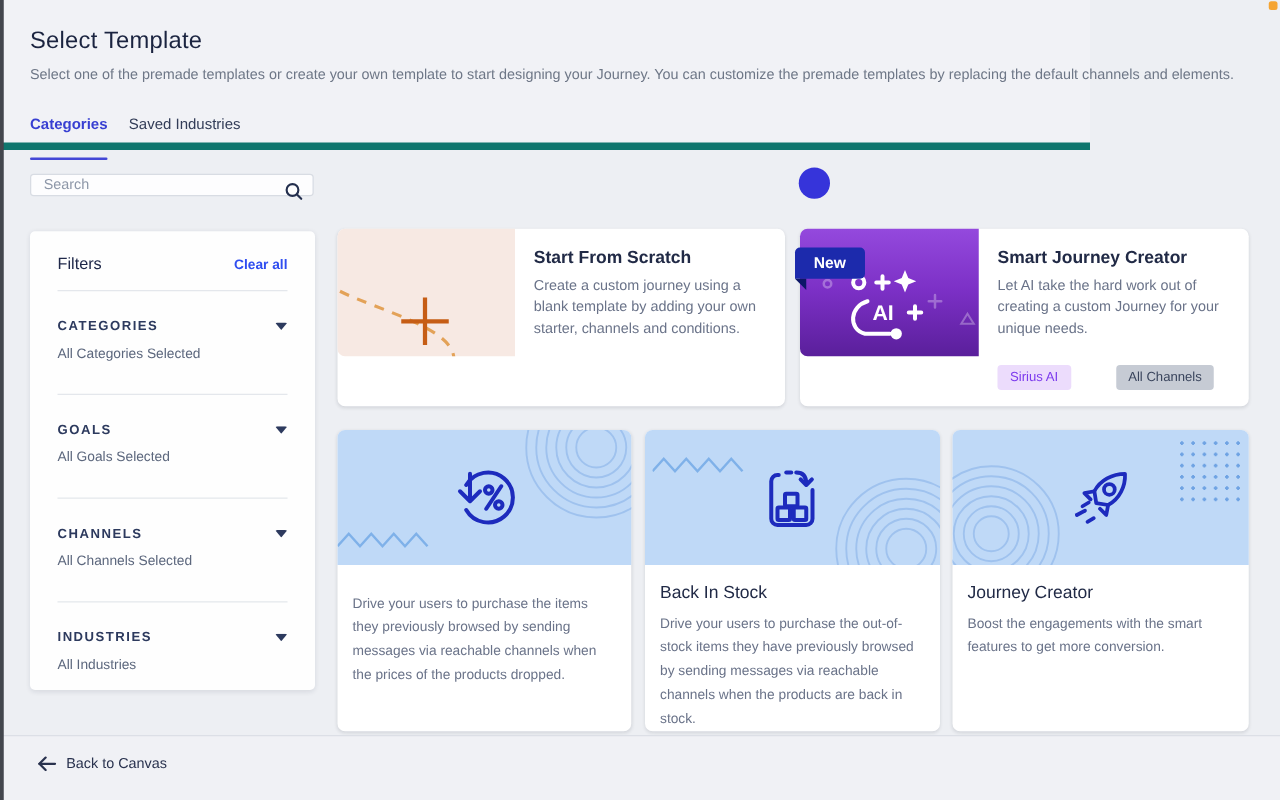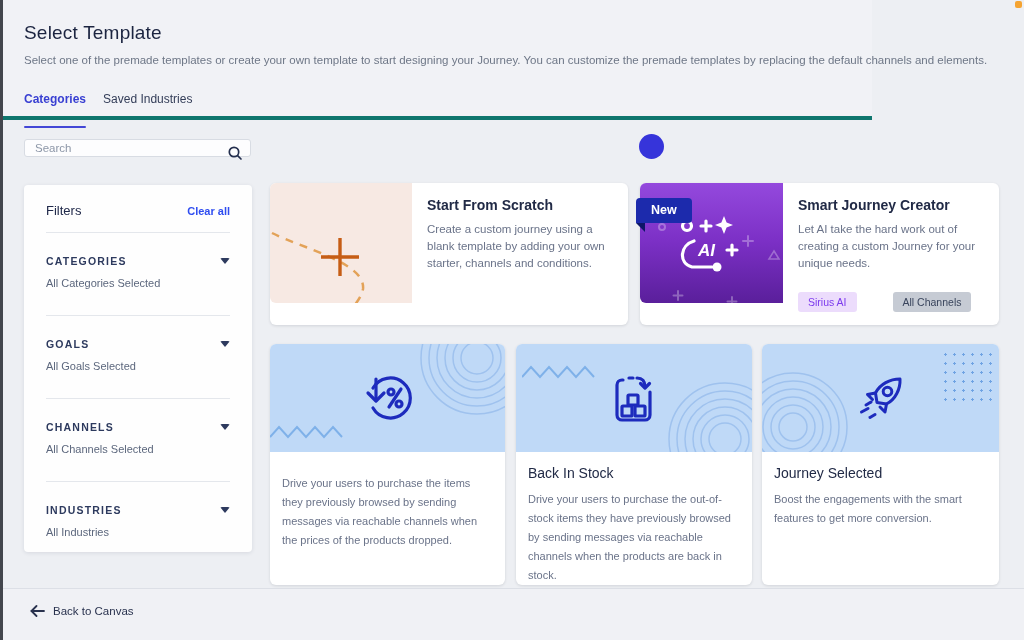--- a/index.html
+++ b/index.html
@@ -2,21 +2,21 @@
 <html><head>
 <meta charset="utf-8">
 <style>
   * { margin:0; padding:0; box-sizing:border-box; }
   html,body { width:1024px; height:640px; }
   body { font-family:"Liberation Sans", sans-serif; background:#edeff3; position:relative; overflow:hidden; color:#232c47; }
 
   .left-edge { position:absolute; left:0; top:0; width:3px; height:640px; background:#43464d; z-index:50; }
 
   
-  .header { position:absolute; left:0; top:0; width:872px; height:120px; background:#f1f2f6; border-bottom:4px solid #0f766e; }
+  .header { position:absolute; left:0; top:0; width:872px; height:120px; background:#f1f2f6; border-bottom:6px solid #0f766e; }
   .page-title { position:absolute; left:24px; top:22px; font-size:19px; font-weight:500; color:#1b2440; letter-spacing:.2px; }
   .page-desc { position:absolute; left:24px; top:54px; width:976px; font-size:11.5px; color:#6e7787; }
   .tabs { position:absolute; left:24px; top:92px; display:flex; gap:17px; }
   .tab { font-size:12px; color:#333d58; cursor:pointer; padding-bottom:8px; position:relative; }
   .tab.active { color:#383fd2; font-weight:bold; }
   .tab.active .tab-underline { position:absolute; left:0; right:0; bottom:-14px; height:2px; background:#4347d6; border-radius:1px; }
 
   
   .search-box { position:absolute; left:24px; top:139px; width:227px; height:18px; background:#fdfdfe; border:1px solid #d8dce3; border-radius:3px; }
   .search-box input { position:absolute; left:0; top:0; width:100%; height:100%; border:none; outline:none; background:transparent; padding:0 30px 0 10px; font-size:11.5px; color:#333d58; font-family:"Liberation Sans", sans-serif; }
@@ -31,21 +31,21 @@
   .f-divider { border:none; border-top:1px solid #e4e7ec; margin:14px 22px 0 22px; }
   .f-section { padding:22px 22px 0 22px; }
   .f-label-row { display:flex; justify-content:space-between; align-items:center; cursor:pointer; }
   .f-label { font-size:10.5px; font-weight:bold; letter-spacing:1.2px; color:#2d3a5e; }
   .chev { width:0; height:0; border-left:5px solid transparent; border-right:5px solid transparent; border-top:6px solid #2d3a5e; border-radius:2px; }
   .f-value { margin-top:10px; font-size:11px; color:#5c677d; }
 
   
   .card { position:absolute; background:#fff; border-radius:6px; box-shadow:0 1px 3px rgba(16,24,40,.12); cursor:pointer; }
   .card-top { top:183px; height:142px; display:flex; }
-  .card-img { flex:0 0 142px; height:120px; border-radius:6px 0 0 6px; position:relative; overflow:hidden;font-style:italic; }
+  .card-img { flex:0 0 142px; height:102px; border-radius:6px 0 0 6px; position:relative; overflow:hidden; }
   .card-body { flex:1; padding:14px 12px 12px 15px; position:relative; }
   .card-title { font-size:14px; font-weight:700; color:#212a46; }
   .card-desc { margin-top:8px; font-size:11.5px; line-height:17px; color:#6a7389; }
 
   #card-scratch { left:270px; width:358px; }
   #card-scratch .card-img { background:#f7e9e3; }
 
   #card-smart { left:640px; width:359px; }
   #card-smart .card-img { flex-basis:143px; background:linear-gradient(180deg,#9449dd 0%,#7c30c6 48%,#5a1f9b 100%); }
   .new-badge { position:absolute; left:-4px; top:15px; background:#1c2aac; color:#fff; font-size:12.5px; font-weight:bold; padding:5px 15px 6px 15px; border-radius:4px 4px 4px 0; z-index:5; }
@@ -268,21 +268,21 @@
       <path d="M47 7 C 37 7 27 12 22.5 21 L 24 30.5 L 33.5 32 C 42.5 27.5 47.5 17 47 7 Z"></path>
       <circle cx="34.5" cy="19.5" r="4.3"></circle>
       <path d="M22.5 21 L 14.5 22.5 L 19.5 27.5"></path>
       <path d="M33.5 32 L 32 40 L 27 35"></path>
       <path d="M13 33 L 18 30"></path>
       <path d="M8.5 40 L 15 36.5"></path>
       <path d="M17 45.5 L 22 42.5"></path>
     </svg>
   </div>
   <div class="cb-body">
-    <div class="cb-title">Journey Selected</div>
+    <div class="cb-title">Journey Creator</div>
     <div class="cb-desc">Boost the engagements with the smart features to get more conversion.</div>
   </div>
 </div>
 
 <div class="footer">
   <a class="back-link">
     <svg width="15" height="12" viewBox="0 0 15 12" fill="none" stroke="#29324e" stroke-width="1.8" stroke-linecap="round" stroke-linejoin="round">
       <path d="M6.5 1 L1.5 6 L6.5 11"></path>
         <path d="M1.5 6 H14"></path>
     </svg>

